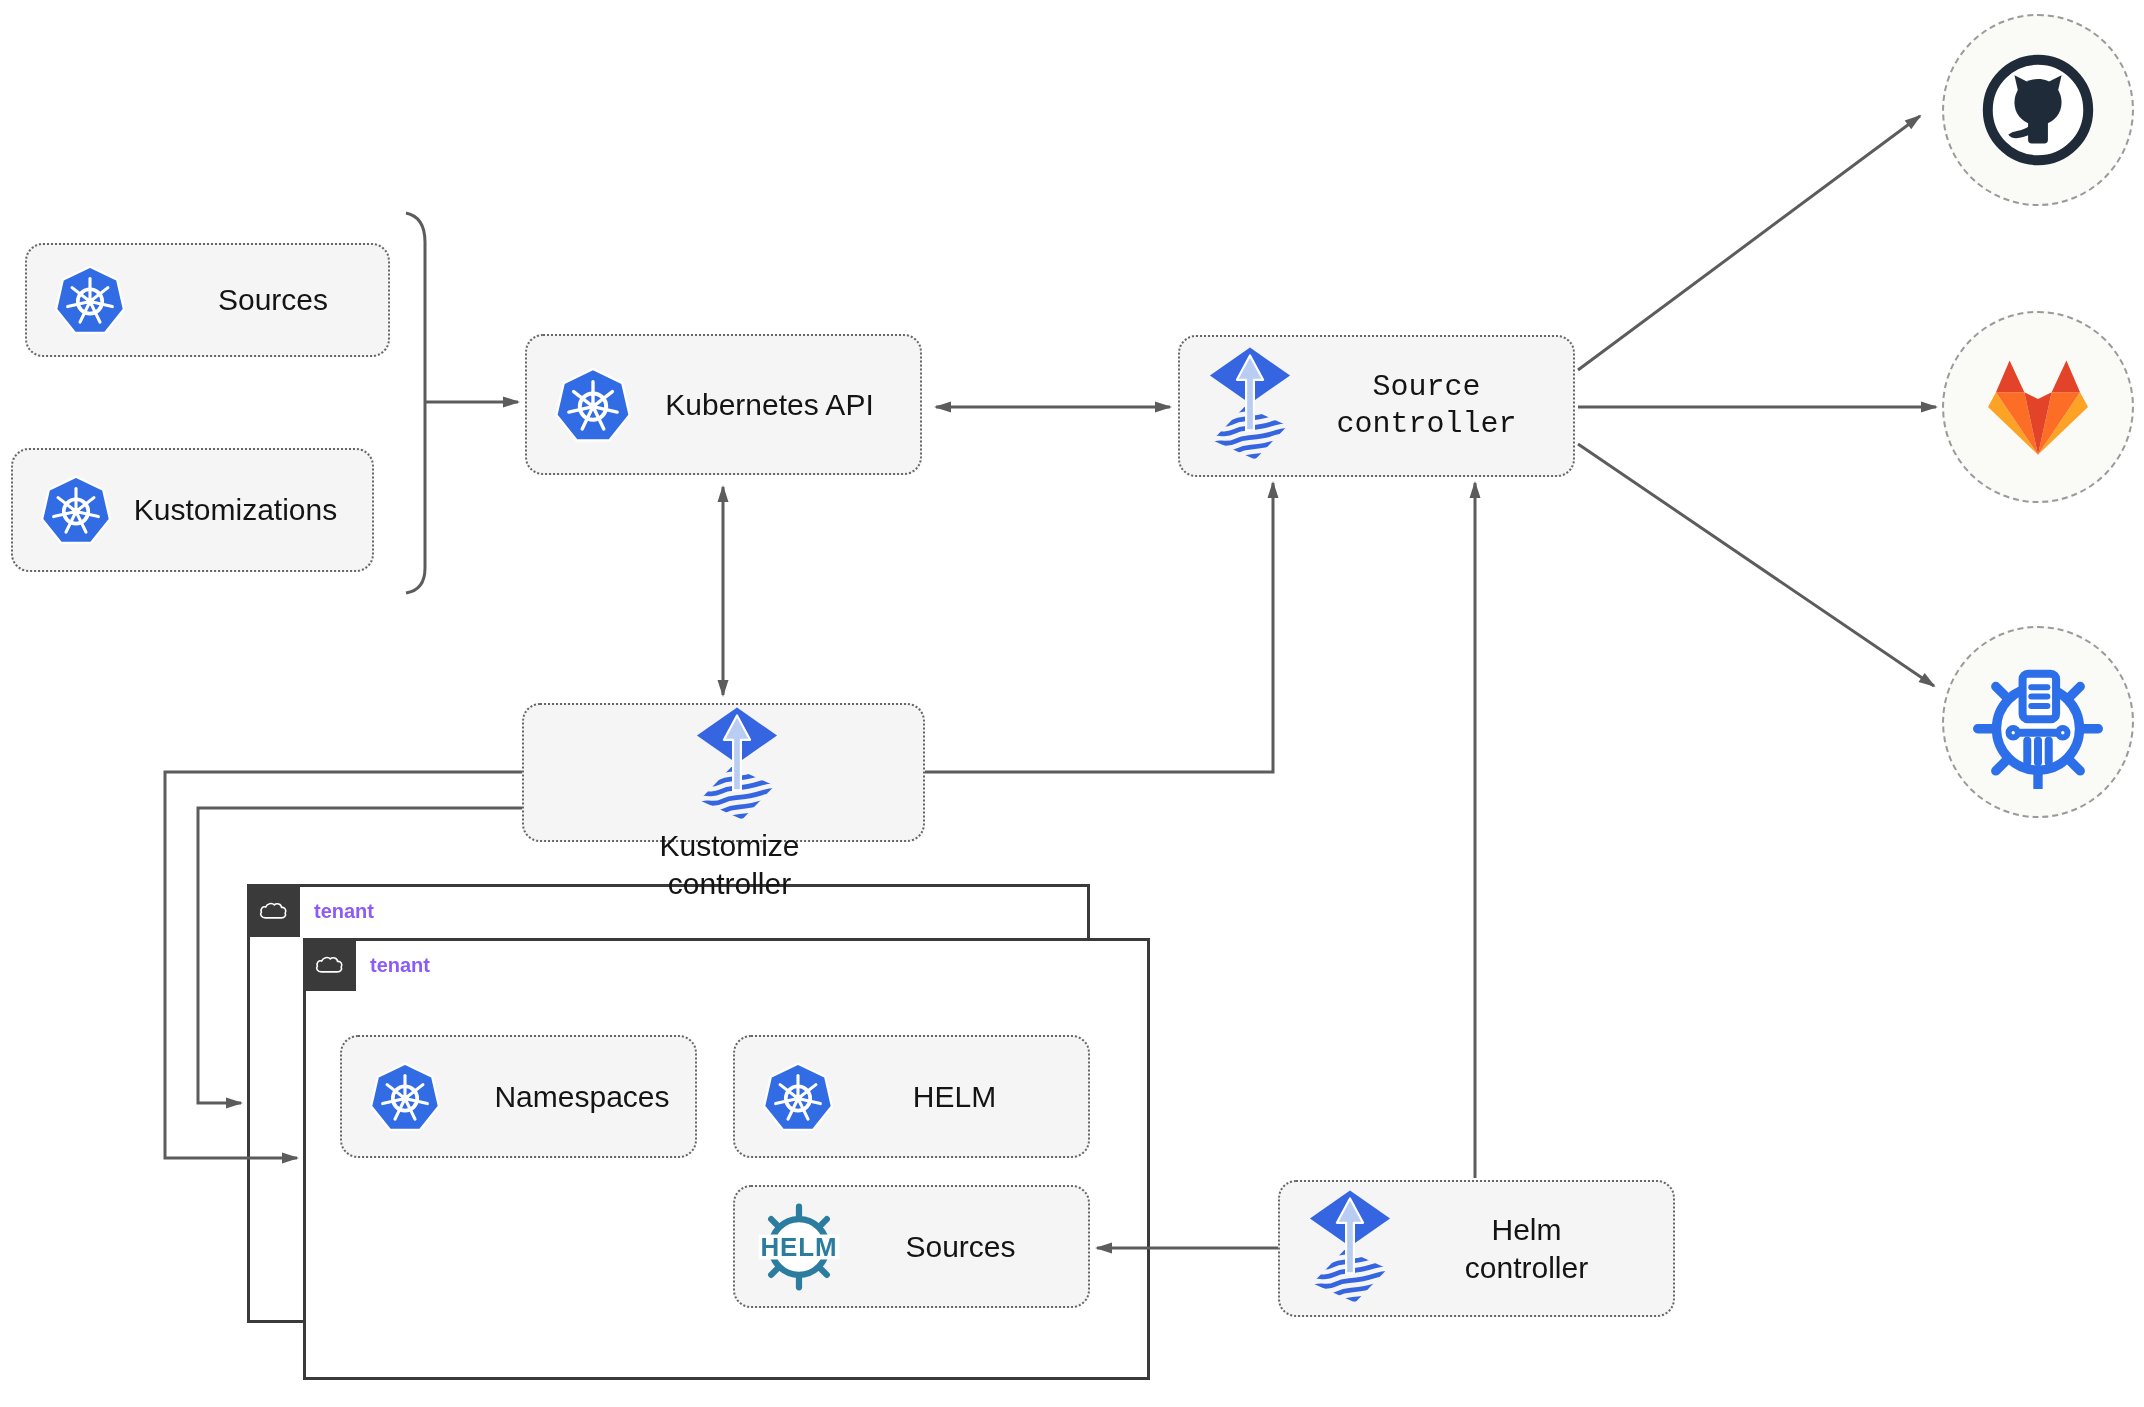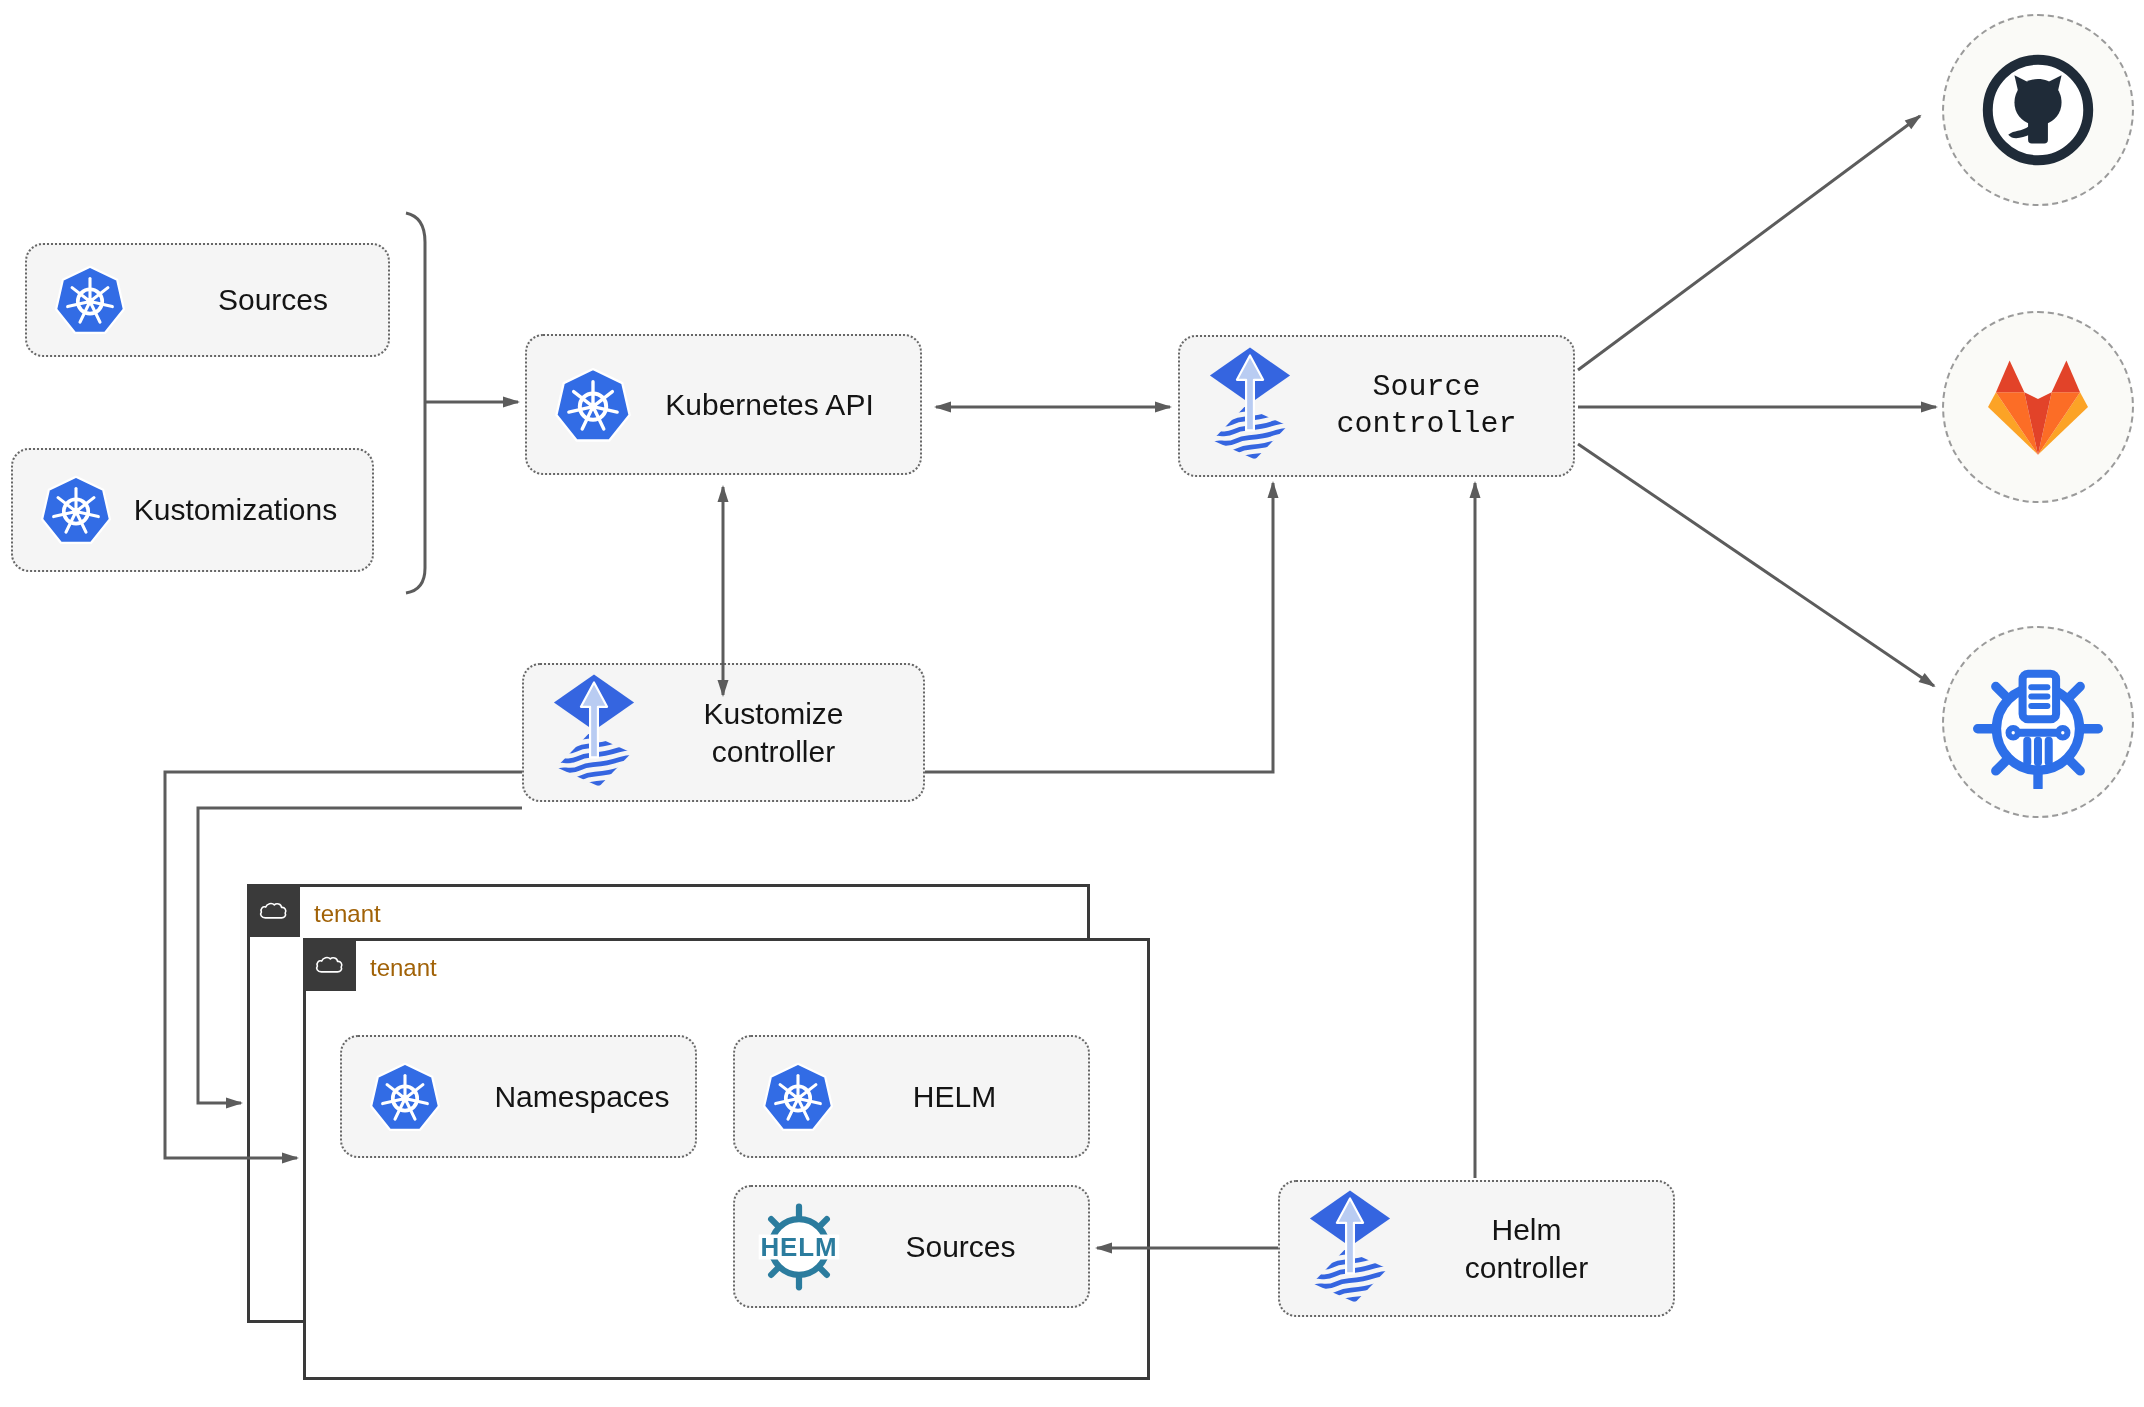--- a/index.html
+++ b/index.html
@@ -15,21 +15,21 @@
   .nicon.k8s svg{width:80px;height:80px;}
   .nicon.k8s-sm svg{width:74px;height:74px;}
   .nicon.flux svg{width:88px;height:122px;}
   .nicon.helm svg{width:96px;height:96px;}
 
   
   .tenant{position:absolute;background:#ffffff;border:3px solid #3a3a3a;box-sizing:border-box;}
   .tenant-head{position:absolute;left:-3px;top:-3px;width:53px;height:53px;background:#3a3a3a;
                display:flex;align-items:center;justify-content:center;}
   .tenant-head svg{width:36px;height:26px;}
-  .tenant-label{position:absolute;left:64px;top:13px;font-size:24px;color:#a16207;}
+  .tenant-label{position:absolute;left:64px;top:13px;font-size:20px;color:#8b5cf6;font-weight:bold;}
 
   
   .endpoint{position:absolute;width:192px;height:192px;border:2.5px dashed #9a9a9a;border-radius:50%;
             background:#fafaf7;display:flex;align-items:center;justify-content:center;z-index:30;box-sizing:border-box;}
   .endpoint svg.gh{width:124px;height:124px;}
   .endpoint svg.gl{width:114px;height:100px;}
   .endpoint svg.cm{width:134px;height:134px;}
 
   .wires{position:absolute;left:0;top:0;z-index:50;pointer-events:none;}
   .defs-hidden{position:absolute;width:0;height:0;overflow:hidden;}
@@ -176,21 +176,21 @@
       <svg viewBox="0 0 100 140">
           <use href="#sym-flux"></use>
         </svg>
       </span>
     <span class="nlabel">
       <span class="l1">Source</span>
       <span class="l2">controller</span>
     </span>
   </div>
 
-  <div class="node" style="left:522px;top:663px;width:403px;height:139px;">
+  <div class="node" style="left:522px;top:703px;width:403px;height:139px;flex-direction:column;">
     <span class="nicon flux">
       <svg viewBox="0 0 100 140">
           <use href="#sym-flux"></use>
         </svg>
       </span>
     <span class="nlabel">
       <span class="l1">Kustomize</span>
       <span class="l2">controller</span>
     </span>
   </div>

